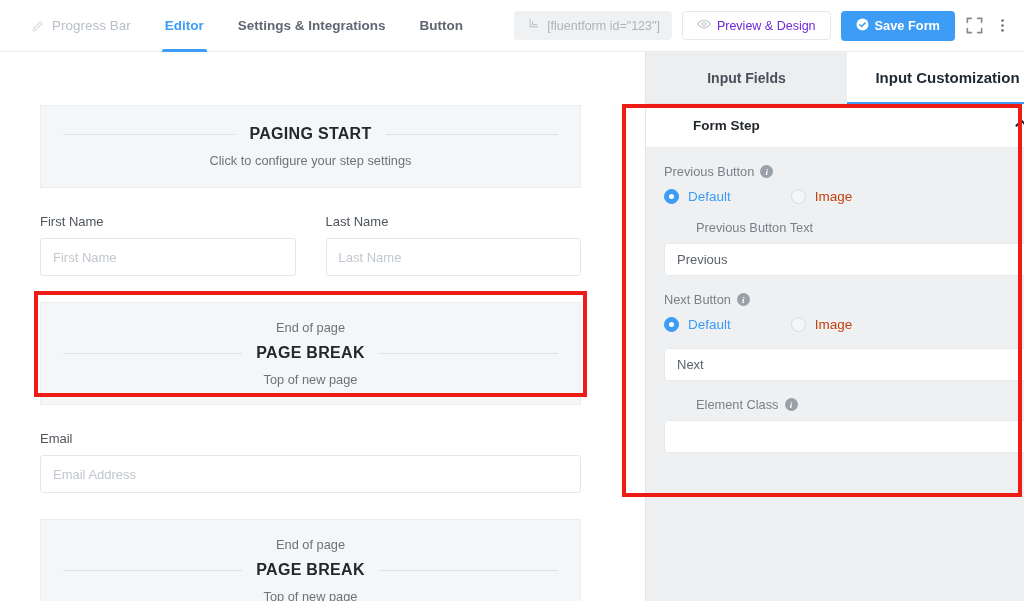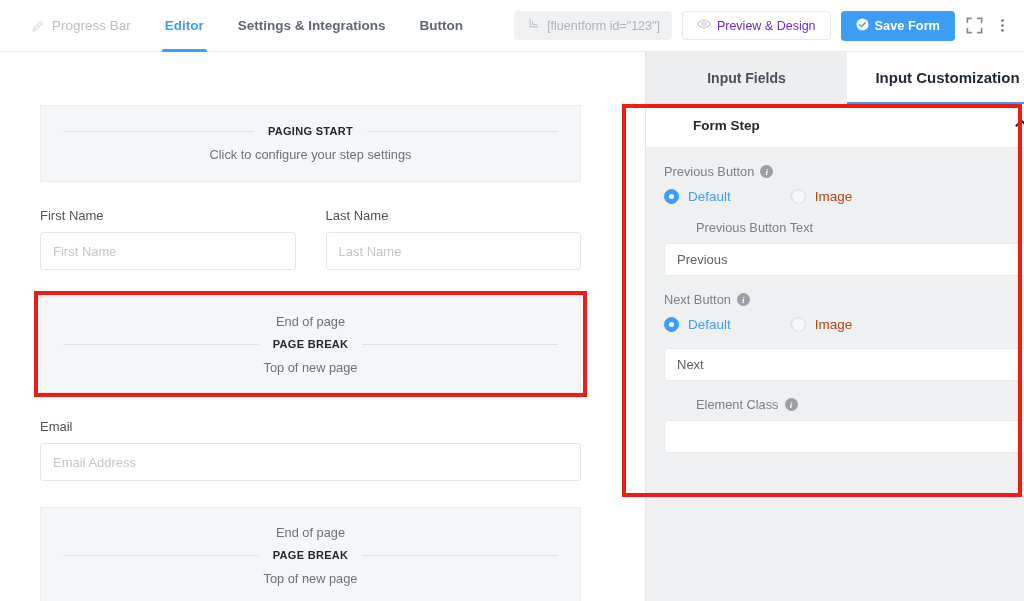--- a/index.html
+++ b/index.html
@@ -67,21 +67,21 @@
     padding: 19px 22px; text-align: center;
   }
   .divider-title {
     position: relative; display: flex; align-items: center;
     justify-content: center; gap: 14px;
   }
   .divider-title::before, .divider-title::after {
     content: ""; flex: 1 1 auto; height: 1px; background: #dfe2e5;
   }
   .divider-title span {
-    font-size: 11px; font-weight: 700; color: #23282d; letter-spacing: .3px;
+    font-size: 16px; font-weight: 700; color: #23282d; letter-spacing: .3px;
     white-space: nowrap;
   }
   .block-sub { font-size: 12.8px; color: #6d737b; margin-top: 10px; }
   .block-sub.top { margin-top: 0; margin-bottom: 9px; }
 
   .field-row { display: flex; gap: 30px; margin-top: 26px; }
   .field { flex: 1 1 0; }
   .field-label { font-size: 13px; color: #4e545c; margin-bottom: 9px; }
   .field-input {
     width: 100%; height: 38px; background: #fff;

